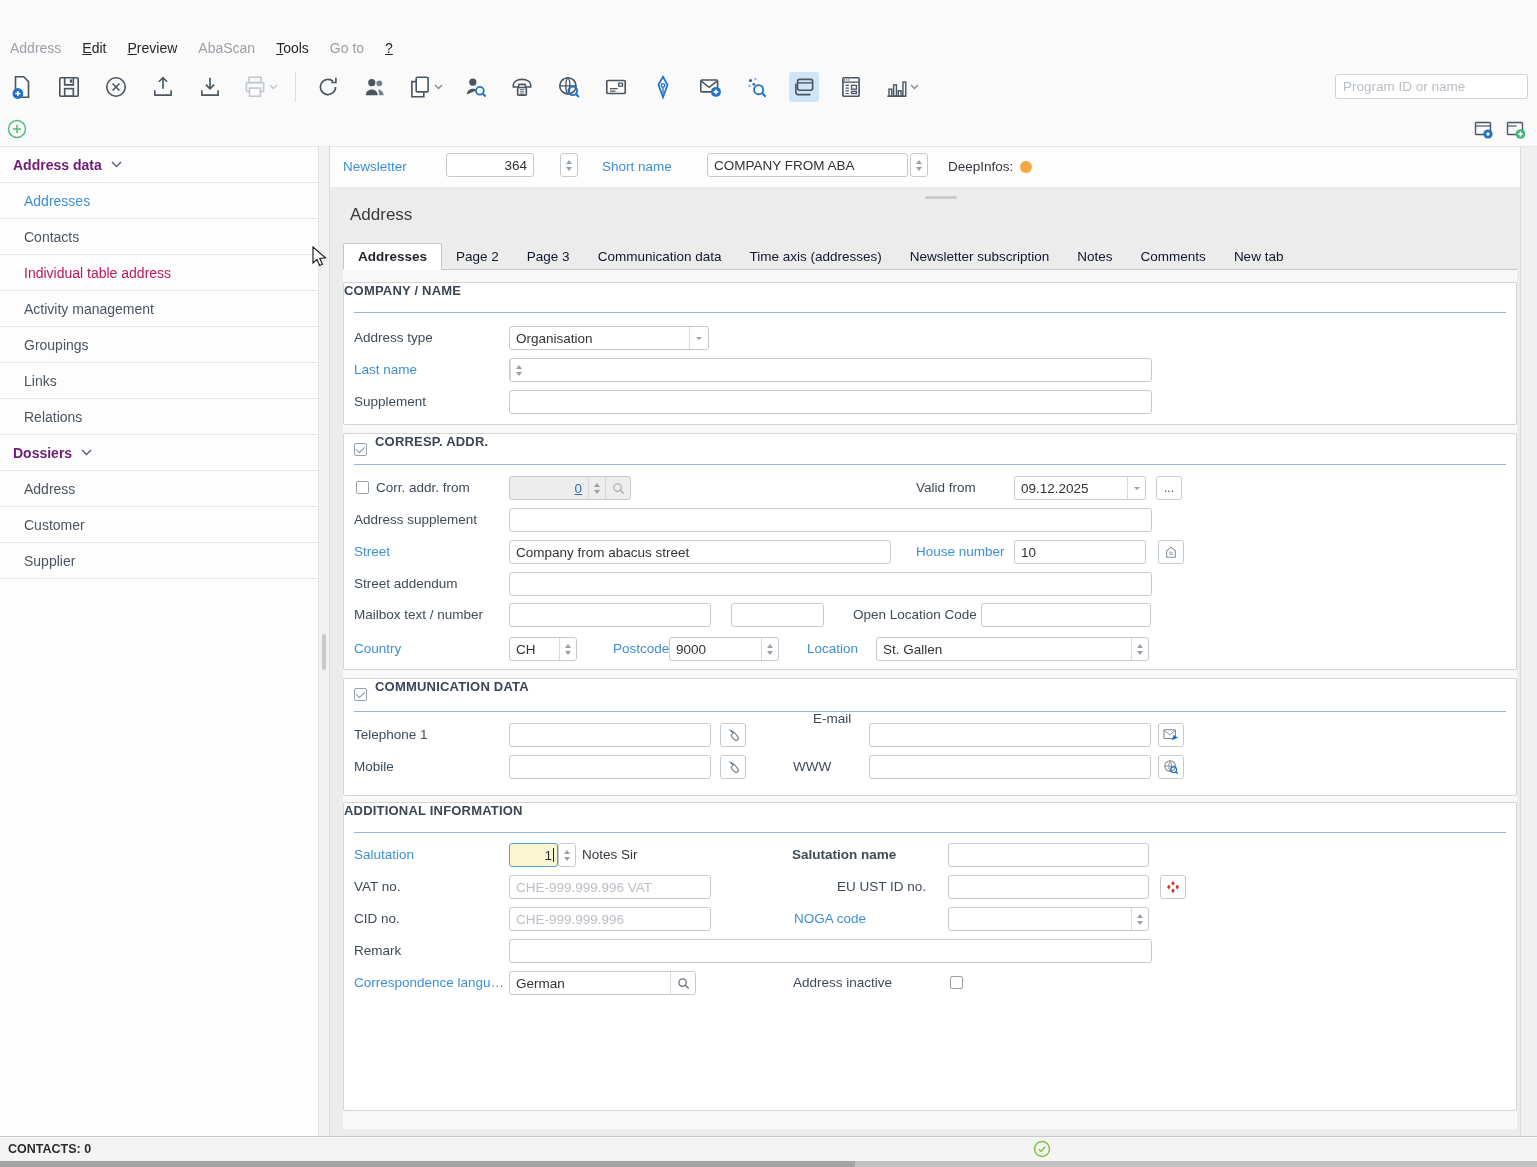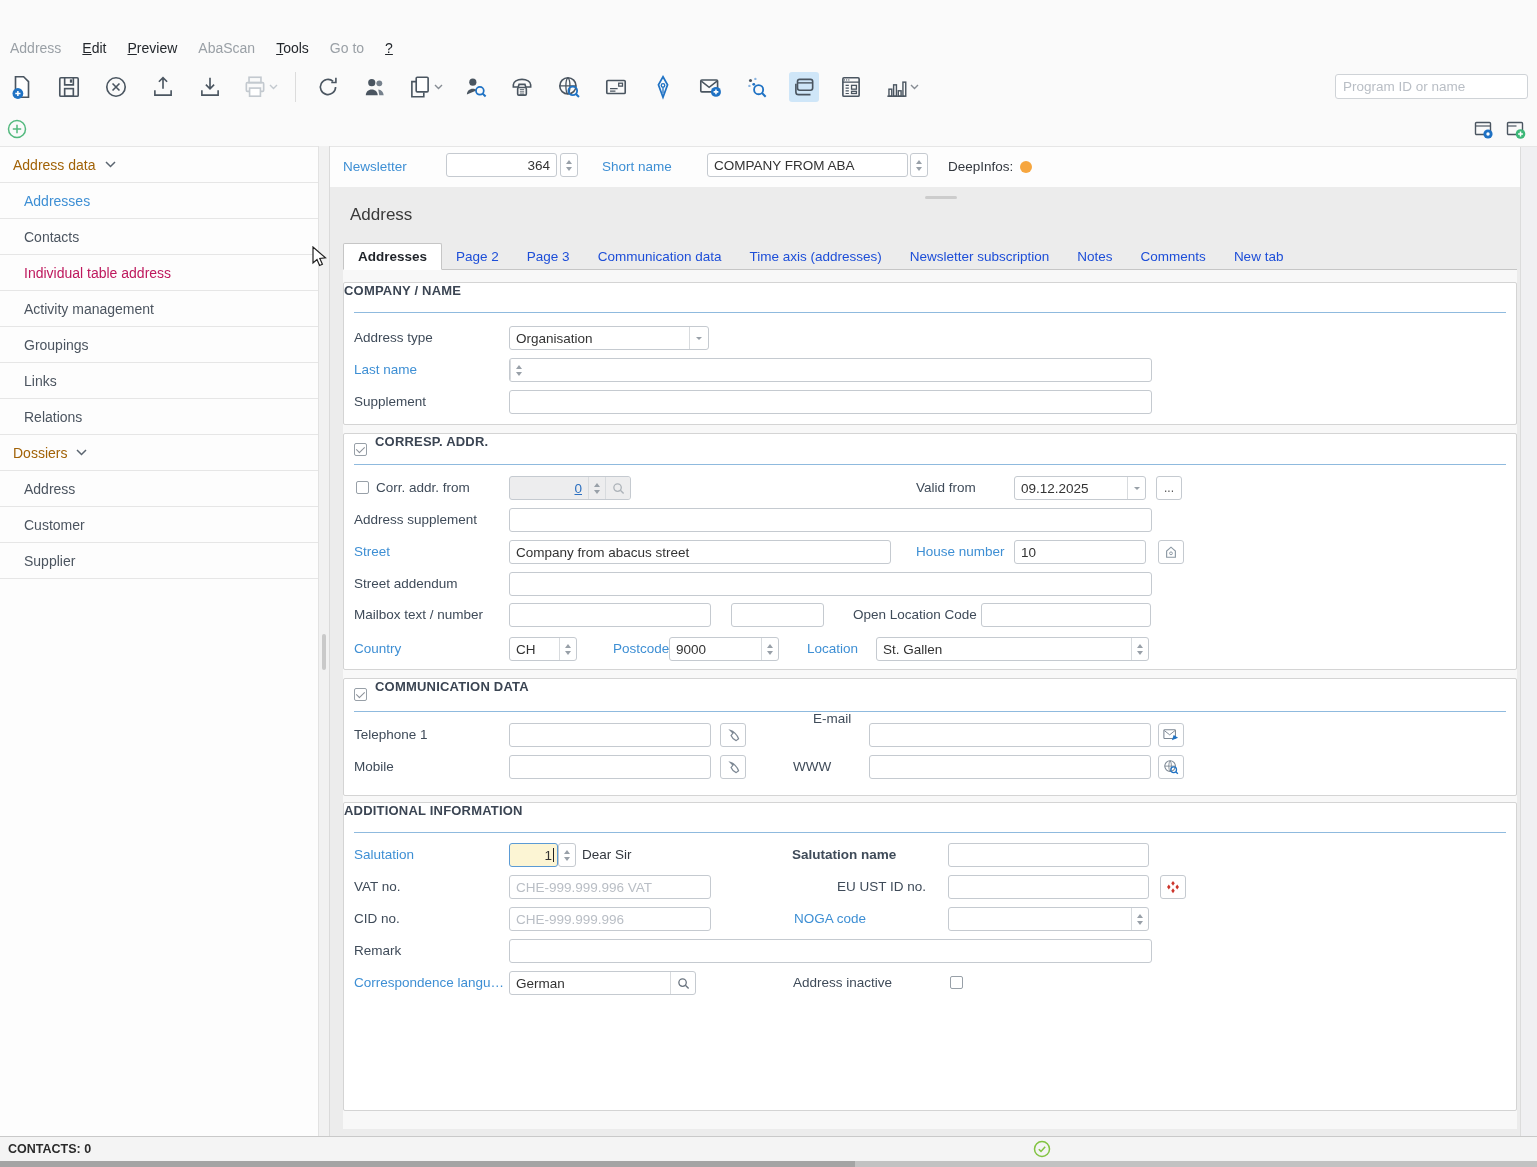--- a/index.html
+++ b/index.html
@@ -20,34 +20,34 @@
   .tbi.active{background:#cfe6f8;}
   .tbgroup{display:flex;align-items:center;gap:1px;flex:0 0 auto;}
   .tbsep{width:1px;height:30px;background:#dcdcdc;flex:0 0 auto;}
   .tbsearch{position:absolute;right:9px;top:12px;width:193px;height:25px;border:1px solid #cfd3d7;border-radius:3px;box-sizing:border-box;background:#fff;padding:0 7px;font:13.5px "Liberation Sans",sans-serif;color:#333;outline:none;}
   .tbsearch::placeholder{color:#b9bec5;}
   
   .subbar{left:0;top:112px;width:1537px;height:34px;background:#fafafa;}
   
   .sidebar{left:0;top:146px;width:318px;height:990px;background:#fdfdfd;border-top:1px solid #e6e6e6;}
   .side-row{height:36px;border-bottom:1px solid #e6e6e6;display:flex;align-items:center;font-size:14px;box-sizing:border-box;}
-  .side-head{padding-left:13px;color:#a16207;font-weight:400;gap:9px;}
+  .side-head{padding-left:13px;color:#701a75;font-weight:700;gap:9px;}
   .side-item{padding-left:24px;color:#4c5560;}
   .side-item.active{color:#3e8fd4;}
   .side-item.disabled{color:#be185d;}
   
   .splitter{left:318px;top:146px;width:12px;height:990px;background:#f1f1f1;border-left:1px solid #e2e2e2;border-right:1px solid #dadada;box-sizing:border-box;}
   .split-handle{position:absolute;left:3px;top:488px;width:4px;height:36px;border-radius:2px;background:#c9c9c9;}
   
   .content{left:330px;top:146px;width:1207px;height:990px;background:#ececec;border-top:1px solid #e6e6e6;}
   .hdrstrip{left:0;top:0;width:1207px;height:40px;background:#fdfdfd;}
   .draghandle{left:595px;top:49px;width:32px;height:3px;border-radius:2px;background:#cccccc;}
   .sectitle{left:20px;top:58px;font-size:17px;color:#3a3a3a;}
   .tabbar{left:13px;top:97px;width:1174px;height:25px;display:flex;align-items:flex-end;border-bottom:1px solid #c6c6c6;box-sizing:content-box;}
-  .tab{padding:0 14px;height:24px;line-height:24px;font-size:13.5px;color:#1d4ed8;white-space:nowrap;}
+  .tab{padding:0 14px;height:24px;line-height:24px;font-size:13.5px;color:#0f172a;white-space:nowrap;}
   .tab.active{background:#fff;border:1px solid #c6c6c6;border-bottom:1px solid #fff;color:#1f2329;font-weight:700;height:25px;line-height:25px;border-radius:2px 2px 0 0;margin-bottom:-1px;}
   .panel{left:13px;top:123px;width:1174px;height:859px;background:#f8f8f8;}
   .gutter{left:1190px;top:0;width:17px;height:990px;background:#f0f0f2;border-left:1px solid #dcdcdc;box-sizing:border-box;}
   
   .group{position:absolute;left:0;width:1174px;background:#fff;border:1px solid #d4d4d4;border-radius:2px;box-sizing:border-box;}
   .ghead{position:absolute;font-size:13px;font-weight:700;color:#3b4553;letter-spacing:.2px;}
   .gline{position:absolute;left:10px;right:10px;border-top:1px solid #8fbade;}
   .lbl{position:absolute;font-size:13.5px;color:#3f4b59;line-height:24px;height:24px;white-space:nowrap;}
   .lbl.link{color:#3e8fd4;}
   .lbl.trunc{overflow:hidden;text-overflow:ellipsis;}
@@ -304,21 +304,21 @@
   </div>
 
   <svg class="abs" style="left:312px;top:246px;" width="16" height="23" viewBox="0 0 16 23">
       <path d="M1 1l0 16 4-3.5 2.6 6 2.8-1.2-2.6-5.8 5.7-.6z" fill="#fff" stroke="#222" stroke-width="1.2"></path>
     </svg>
 
   <div class="abs content">
 
     <div class="abs hdrstrip">
       <span class="lbl link" style="left:13px;top:8px;">Newsletter</span>
-      <div class="fld" style="left:116px;top:6px;width:111px;">
+      <div class="fld" style="left:116px;top:6px;width:88px;">
         <input class="num" value="364" style="">
       </div>
       <div class="spinbox" style="left:230px;top:6px;">
           <i class="tu"></i>
           <i class="td"></i>
         </div>
       <span class="lbl link" style="left:272px;top:8px;">Short name</span>
       <div class="fld" style="left:377px;top:6px;width:201px;">
         <input value="COMPANY FROM ABA" style="">
       </div>
@@ -517,21 +517,21 @@
 
       <span class="lbl link" style="left:10px;top:40px;">Salutation</span>
       <div class="fld focus" style="left:165px;top:40px;width:49px;">
         <input class="num" style="padding-right: 1px;" value="1">
         <span class="caret"></span>
       </div>
       <div class="spinbox" style="left:214px;top:40px;">
           <i class="tu"></i>
           <i class="td"></i>
         </div>
-      <span class="lbl" style="left:238px;top:40px;color:#33383f;">Dear Sir</span>
+      <span class="lbl" style="left:238px;top:40px;color:#33383f;">Notes Sir</span>
       <span class="lbl" style="left:448px;top:40px;font-weight:bold;">Salutation name</span>
       <div class="fld" style="left:604px;top:40px;width:201px;">
         <input value="" style="">
       </div>
 
       <span class="lbl" style="left:10px;top:72px;">VAT no.</span>
       <div class="fld" style="left:165px;top:72px;width:202px;">
         <input placeholder="CHE-999.999.996 VAT" style="">
       </div>
       <span class="lbl" style="left:493px;top:72px;">EU UST ID no.</span>

